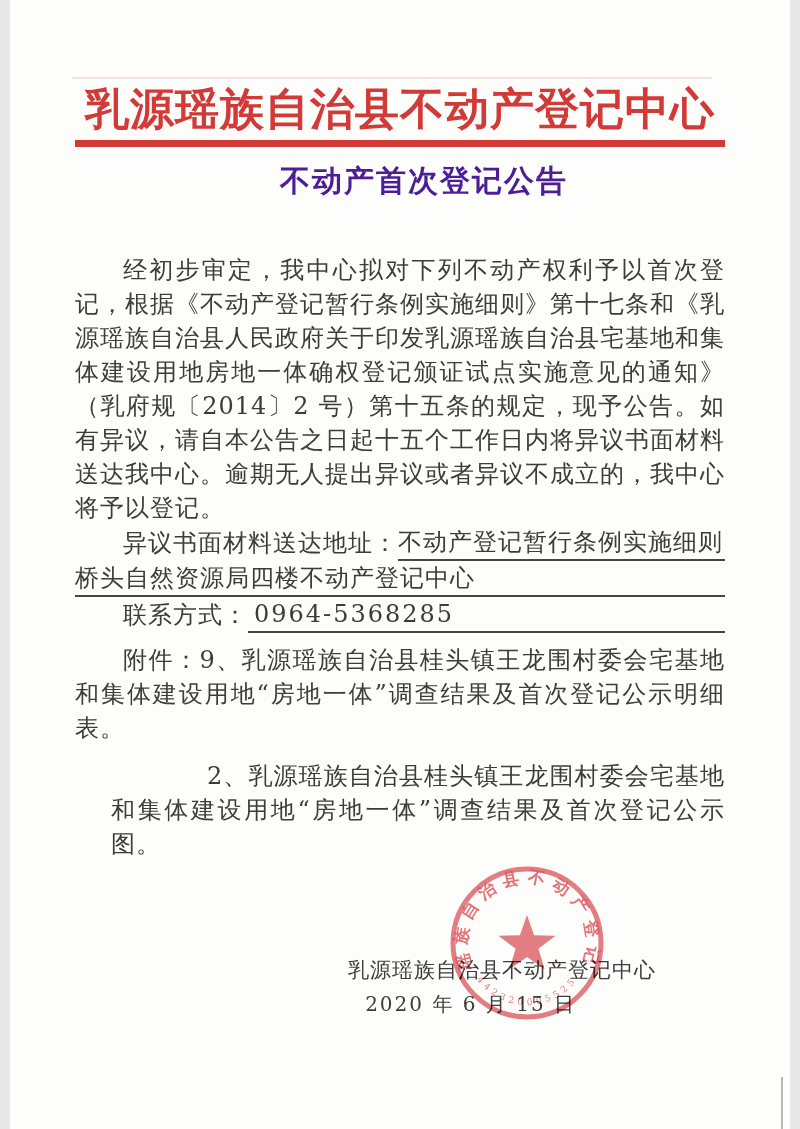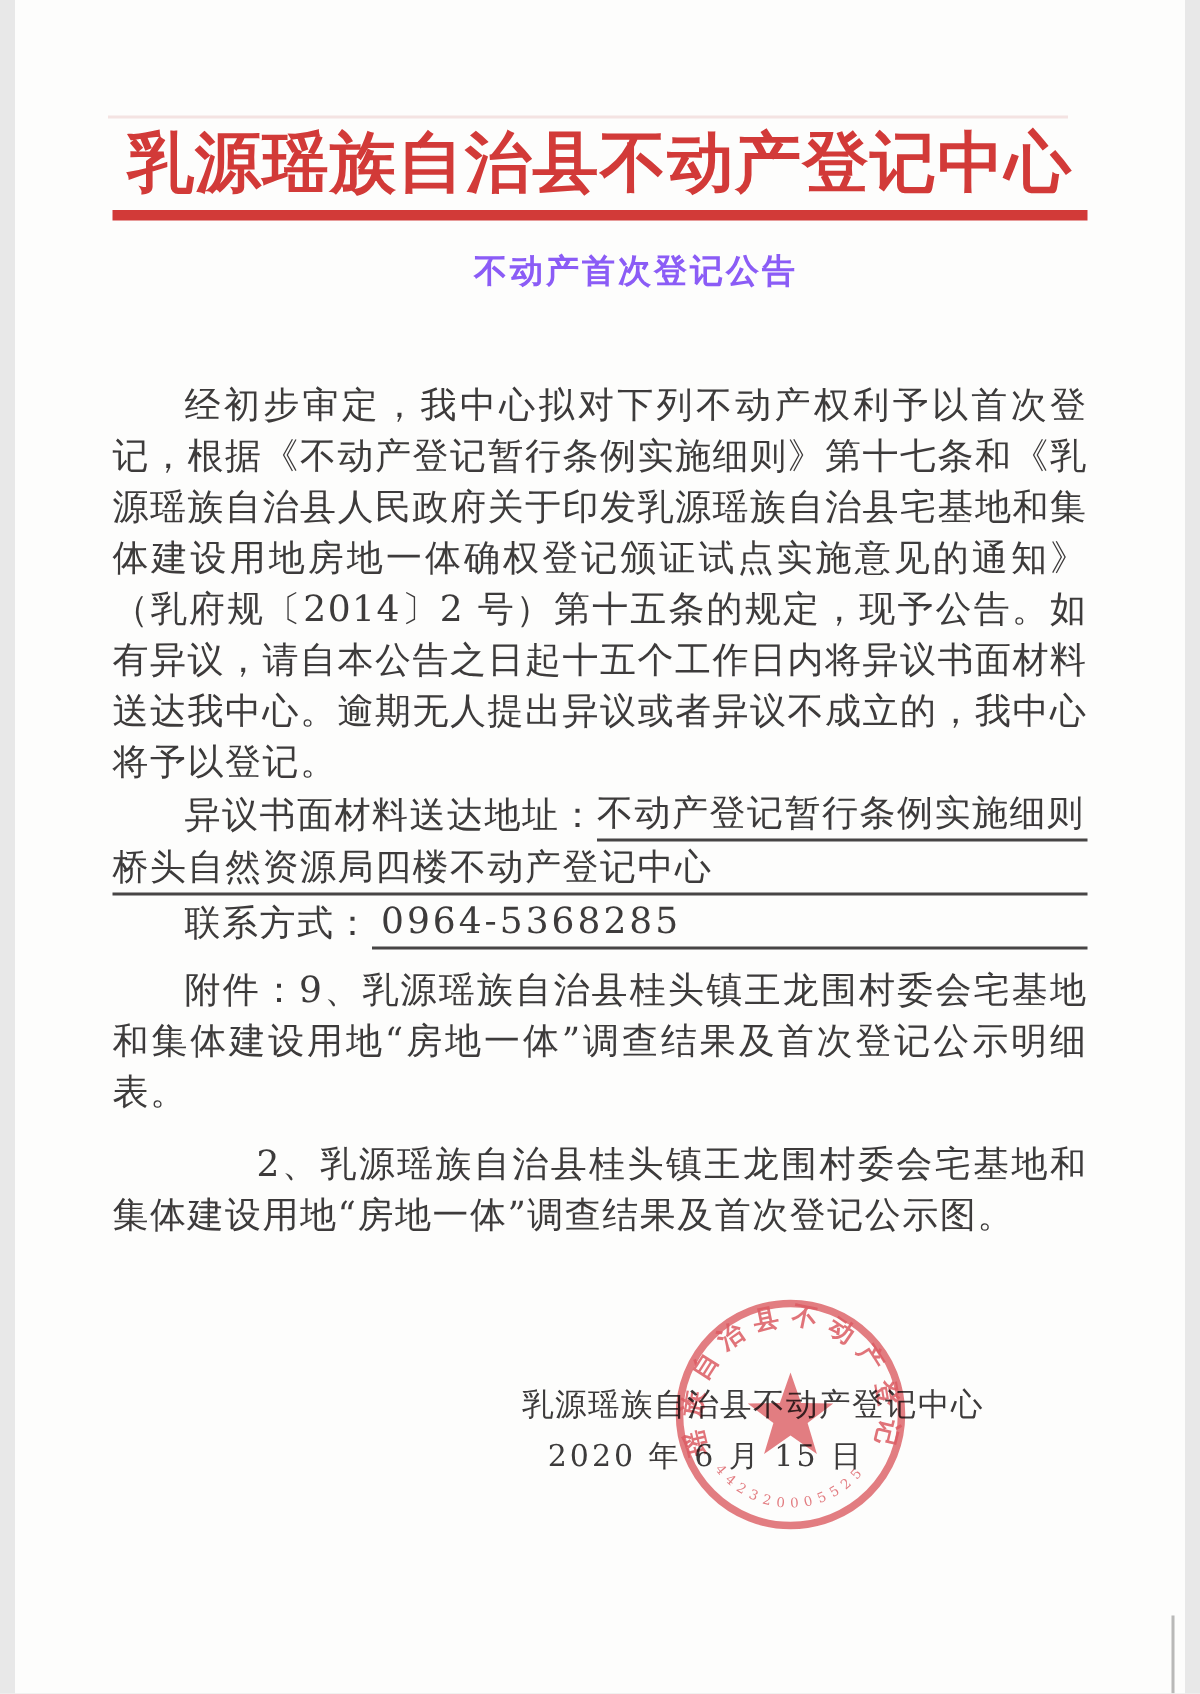--- a/index.html
+++ b/index.html
@@ -20,31 +20,31 @@
     margin:0; text-align:center;
     font-size:44px; line-height:50px; font-weight:bold;
     color:#d23a38; letter-spacing:1px;
   }
   .red-divider {
     width:650px; height:7px; margin:6px auto 0 auto;
     background:#d23a38;
   }
   .doc-title {
     margin:14px 0 0 0; text-align:center;
-    font-size:22px; line-height:40px; font-weight:bold;
-    color:#8b5cf6; letter-spacing:2px;padding-left:48px;
+    font-size:30px; line-height:40px; font-weight:bold;
+    color:#4c1d95; letter-spacing:2px;padding-left:48px;
   }
   .content {
     width:650px; margin:52px auto 0 auto;
     font-size:24px; line-height:34px; letter-spacing:1px;
     color:#3d3b3b; text-align:justify;
   }
   .para { margin:0; }
   .indent-2 { text-indent:2em; }
-  .indent-4 { text-indent:4em; }
+  .indent-4 { text-indent:4em;margin-left:36px; }
   .line { display:flex; align-items:center; }
   .indent-2pad { padding-left:2em; }
   .label { white-space:nowrap; flex:0 0 auto; }
   .underlined { border-bottom:2px solid #474545; }
   .grow { flex:1 1 auto; white-space:nowrap; }
   .block { width:100%; box-sizing:border-box; }
   .phone { padding-left:6px; letter-spacing:2px; }
   .att1 { margin-top:10px; }
   .att2 { margin-top:14px; }
   .signature { margin-top:94px; text-align:right; color:#3d3b3b; }

